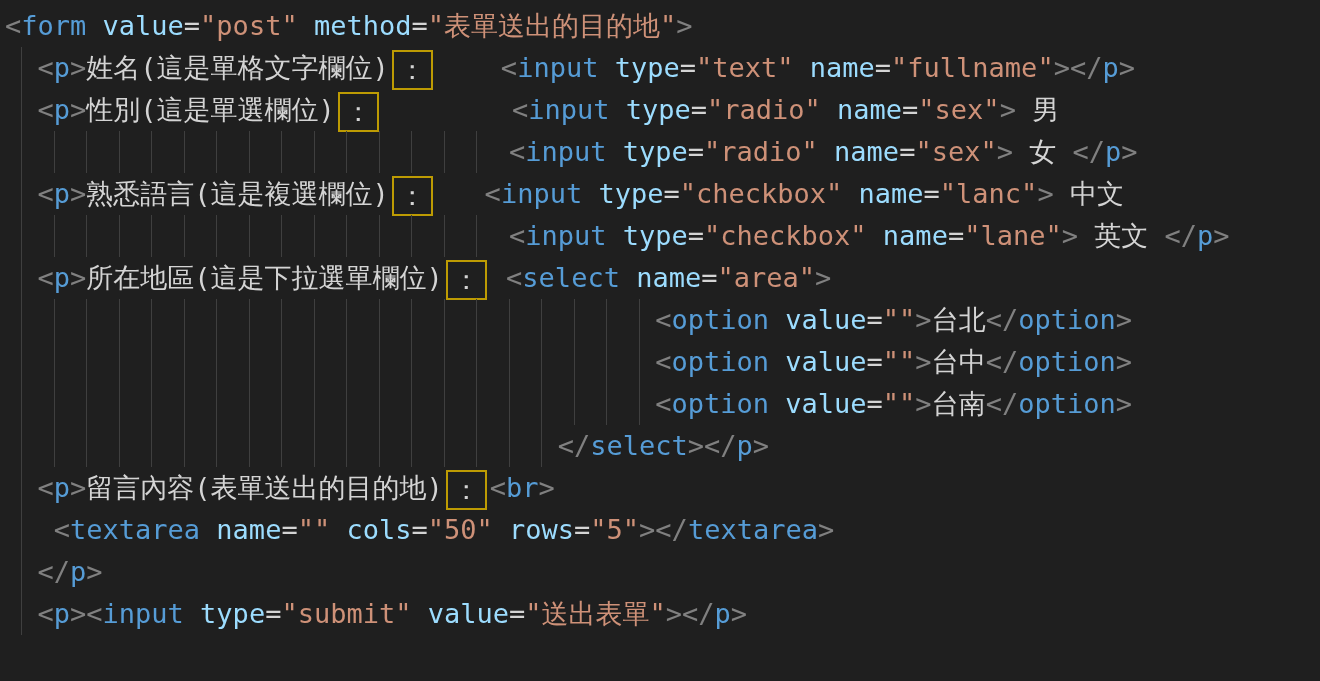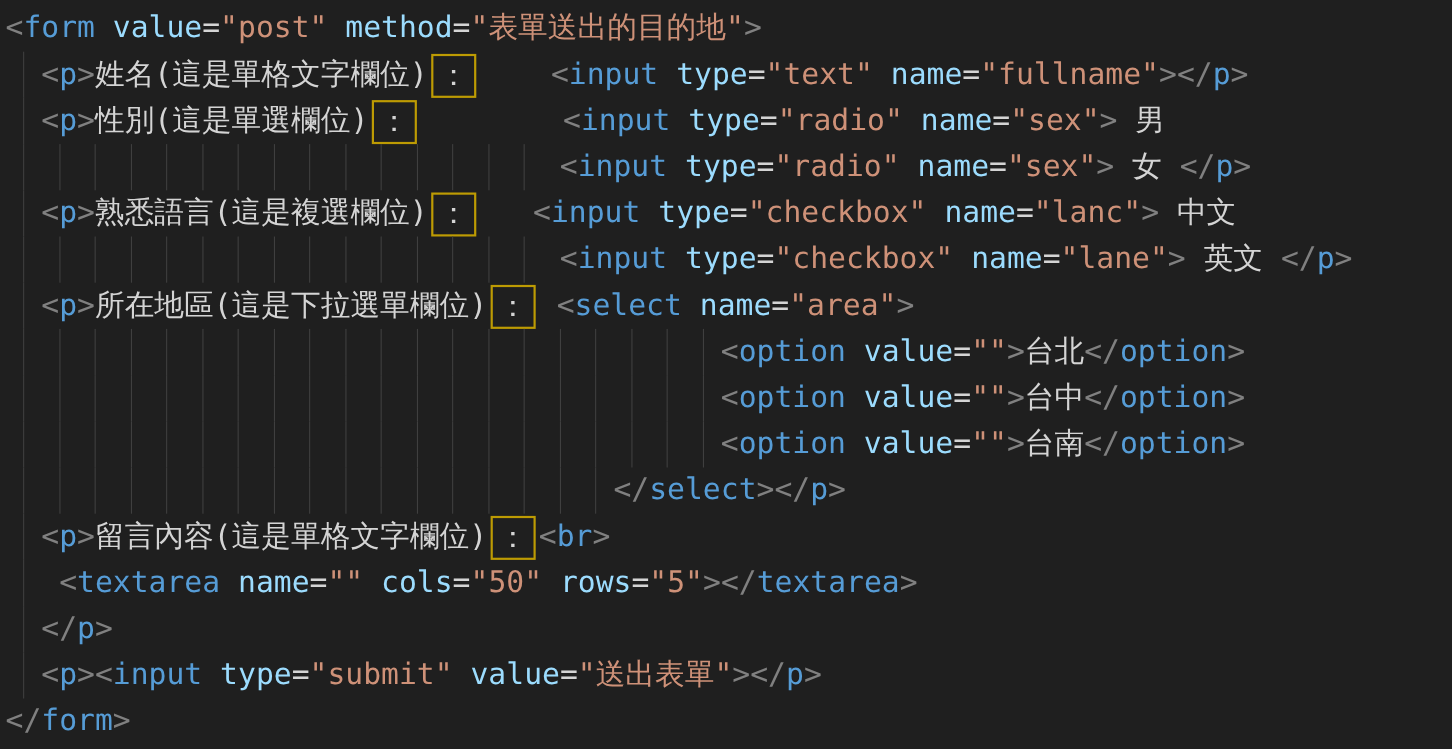--- a/index.html
+++ b/index.html
@@ -52,18 +52,17 @@
     <div class="line"><span class="guide" style="left: 21.25px;"></span><span class="t-x">  </span><span class="t-p">&lt;</span><span class="t-t">p</span><span class="t-p">&gt;</span><span class="t-x">姓名(這是單格文字欄位)</span><span class="t-u">：</span><span class="t-x">    </span><span class="t-p">&lt;</span><span class="t-t">input</span><span class="t-x"> </span><span class="t-a">type</span><span class="t-o">=</span><span class="t-s">"text"</span><span class="t-x"> </span><span class="t-a">name</span><span class="t-o">=</span><span class="t-s">"fullname"</span><span class="t-p">&gt;&lt;/</span><span class="t-t">p</span><span class="t-p">&gt;</span></div>
     <div class="line"><span class="guide" style="left: 21.25px;"></span><span class="t-x">  </span><span class="t-p">&lt;</span><span class="t-t">p</span><span class="t-p">&gt;</span><span class="t-x">性別(這是單選欄位)</span><span class="t-u">：</span><span class="t-x">        </span><span class="t-p">&lt;</span><span class="t-t">input</span><span class="t-x"> </span><span class="t-a">type</span><span class="t-o">=</span><span class="t-s">"radio"</span><span class="t-x"> </span><span class="t-a">name</span><span class="t-o">=</span><span class="t-s">"sex"</span><span class="t-p">&gt;</span><span class="t-x"> 男</span></div>
     <div class="line"><span class="guide" style="left: 21.25px;"></span><span class="guide" style="left: 53.75px;"></span><span class="guide" style="left: 86.25px;"></span><span class="guide" style="left: 118.75px;"></span><span class="guide" style="left: 151.25px;"></span><span class="guide" style="left: 183.75px;"></span><span class="guide" style="left: 216.25px;"></span><span class="guide" style="left: 248.75px;"></span><span class="guide" style="left: 281.25px;"></span><span class="guide" style="left: 313.75px;"></span><span class="guide" style="left: 346.25px;"></span><span class="guide" style="left: 378.75px;"></span><span class="guide" style="left: 411.25px;"></span><span class="guide" style="left: 443.75px;"></span><span class="guide" style="left: 476.25px;"></span><span class="t-x">                               </span><span class="t-p">&lt;</span><span class="t-t">input</span><span class="t-x"> </span><span class="t-a">type</span><span class="t-o">=</span><span class="t-s">"radio"</span><span class="t-x"> </span><span class="t-a">name</span><span class="t-o">=</span><span class="t-s">"sex"</span><span class="t-p">&gt;</span><span class="t-x"> 女 </span><span class="t-p">&lt;/</span><span class="t-t">p</span><span class="t-p">&gt;</span></div>
     <div class="line"><span class="guide" style="left: 21.25px;"></span><span class="t-x">  </span><span class="t-p">&lt;</span><span class="t-t">p</span><span class="t-p">&gt;</span><span class="t-x">熟悉語言(這是複選欄位)</span><span class="t-u">：</span><span class="t-x">   </span><span class="t-p">&lt;</span><span class="t-t">input</span><span class="t-x"> </span><span class="t-a">type</span><span class="t-o">=</span><span class="t-s">"checkbox"</span><span class="t-x"> </span><span class="t-a">name</span><span class="t-o">=</span><span class="t-s">"lanc"</span><span class="t-p">&gt;</span><span class="t-x"> 中文</span></div>
     <div class="line"><span class="guide" style="left: 21.25px;"></span><span class="guide" style="left: 53.75px;"></span><span class="guide" style="left: 86.25px;"></span><span class="guide" style="left: 118.75px;"></span><span class="guide" style="left: 151.25px;"></span><span class="guide" style="left: 183.75px;"></span><span class="guide" style="left: 216.25px;"></span><span class="guide" style="left: 248.75px;"></span><span class="guide" style="left: 281.25px;"></span><span class="guide" style="left: 313.75px;"></span><span class="guide" style="left: 346.25px;"></span><span class="guide" style="left: 378.75px;"></span><span class="guide" style="left: 411.25px;"></span><span class="guide" style="left: 443.75px;"></span><span class="guide" style="left: 476.25px;"></span><span class="t-x">                               </span><span class="t-p">&lt;</span><span class="t-t">input</span><span class="t-x"> </span><span class="t-a">type</span><span class="t-o">=</span><span class="t-s">"checkbox"</span><span class="t-x"> </span><span class="t-a">name</span><span class="t-o">=</span><span class="t-s">"lane"</span><span class="t-p">&gt;</span><span class="t-x"> 英文 </span><span class="t-p">&lt;/</span><span class="t-t">p</span><span class="t-p">&gt;</span></div>
     <div class="line"><span class="guide" style="left: 21.25px;"></span><span class="t-x">  </span><span class="t-p">&lt;</span><span class="t-t">p</span><span class="t-p">&gt;</span><span class="t-x">所在地區(這是下拉選單欄位)</span><span class="t-u">：</span><span class="t-x"> </span><span class="t-p">&lt;</span><span class="t-t">select</span><span class="t-x"> </span><span class="t-a">name</span><span class="t-o">=</span><span class="t-s">"area"</span><span class="t-p">&gt;</span></div>
     <div class="line"><span class="guide" style="left: 21.25px;"></span><span class="guide" style="left: 53.75px;"></span><span class="guide" style="left: 86.25px;"></span><span class="guide" style="left: 118.75px;"></span><span class="guide" style="left: 151.25px;"></span><span class="guide" style="left: 183.75px;"></span><span class="guide" style="left: 216.25px;"></span><span class="guide" style="left: 248.75px;"></span><span class="guide" style="left: 281.25px;"></span><span class="guide" style="left: 313.75px;"></span><span class="guide" style="left: 346.25px;"></span><span class="guide" style="left: 378.75px;"></span><span class="guide" style="left: 411.25px;"></span><span class="guide" style="left: 443.75px;"></span><span class="guide" style="left: 476.25px;"></span><span class="guide" style="left: 508.75px;"></span><span class="guide" style="left: 541.25px;"></span><span class="guide" style="left: 573.75px;"></span><span class="guide" style="left: 606.25px;"></span><span class="guide" style="left: 638.75px;"></span><span class="t-x">                                        </span><span class="t-p">&lt;</span><span class="t-t">option</span><span class="t-x"> </span><span class="t-a">value</span><span class="t-o">=</span><span class="t-s">""</span><span class="t-p">&gt;</span><span class="t-x">台北</span><span class="t-p">&lt;/</span><span class="t-t">option</span><span class="t-p">&gt;</span></div>
     <div class="line"><span class="guide" style="left: 21.25px;"></span><span class="guide" style="left: 53.75px;"></span><span class="guide" style="left: 86.25px;"></span><span class="guide" style="left: 118.75px;"></span><span class="guide" style="left: 151.25px;"></span><span class="guide" style="left: 183.75px;"></span><span class="guide" style="left: 216.25px;"></span><span class="guide" style="left: 248.75px;"></span><span class="guide" style="left: 281.25px;"></span><span class="guide" style="left: 313.75px;"></span><span class="guide" style="left: 346.25px;"></span><span class="guide" style="left: 378.75px;"></span><span class="guide" style="left: 411.25px;"></span><span class="guide" style="left: 443.75px;"></span><span class="guide" style="left: 476.25px;"></span><span class="guide" style="left: 508.75px;"></span><span class="guide" style="left: 541.25px;"></span><span class="guide" style="left: 573.75px;"></span><span class="guide" style="left: 606.25px;"></span><span class="guide" style="left: 638.75px;"></span><span class="t-x">                                        </span><span class="t-p">&lt;</span><span class="t-t">option</span><span class="t-x"> </span><span class="t-a">value</span><span class="t-o">=</span><span class="t-s">""</span><span class="t-p">&gt;</span><span class="t-x">台中</span><span class="t-p">&lt;/</span><span class="t-t">option</span><span class="t-p">&gt;</span></div>
     <div class="line"><span class="guide" style="left: 21.25px;"></span><span class="guide" style="left: 53.75px;"></span><span class="guide" style="left: 86.25px;"></span><span class="guide" style="left: 118.75px;"></span><span class="guide" style="left: 151.25px;"></span><span class="guide" style="left: 183.75px;"></span><span class="guide" style="left: 216.25px;"></span><span class="guide" style="left: 248.75px;"></span><span class="guide" style="left: 281.25px;"></span><span class="guide" style="left: 313.75px;"></span><span class="guide" style="left: 346.25px;"></span><span class="guide" style="left: 378.75px;"></span><span class="guide" style="left: 411.25px;"></span><span class="guide" style="left: 443.75px;"></span><span class="guide" style="left: 476.25px;"></span><span class="guide" style="left: 508.75px;"></span><span class="guide" style="left: 541.25px;"></span><span class="guide" style="left: 573.75px;"></span><span class="guide" style="left: 606.25px;"></span><span class="guide" style="left: 638.75px;"></span><span class="t-x">                                        </span><span class="t-p">&lt;</span><span class="t-t">option</span><span class="t-x"> </span><span class="t-a">value</span><span class="t-o">=</span><span class="t-s">""</span><span class="t-p">&gt;</span><span class="t-x">台南</span><span class="t-p">&lt;/</span><span class="t-t">option</span><span class="t-p">&gt;</span></div>
     <div class="line"><span class="guide" style="left: 21.25px;"></span><span class="guide" style="left: 53.75px;"></span><span class="guide" style="left: 86.25px;"></span><span class="guide" style="left: 118.75px;"></span><span class="guide" style="left: 151.25px;"></span><span class="guide" style="left: 183.75px;"></span><span class="guide" style="left: 216.25px;"></span><span class="guide" style="left: 248.75px;"></span><span class="guide" style="left: 281.25px;"></span><span class="guide" style="left: 313.75px;"></span><span class="guide" style="left: 346.25px;"></span><span class="guide" style="left: 378.75px;"></span><span class="guide" style="left: 411.25px;"></span><span class="guide" style="left: 443.75px;"></span><span class="guide" style="left: 476.25px;"></span><span class="guide" style="left: 508.75px;"></span><span class="guide" style="left: 541.25px;"></span><span class="t-x">                                  </span><span class="t-p">&lt;/</span><span class="t-t">select</span><span class="t-p">&gt;&lt;/</span><span class="t-t">p</span><span class="t-p">&gt;</span></div>
-    <div class="line"><span class="guide" style="left: 21.25px;"></span><span class="t-x">  </span><span class="t-p">&lt;</span><span class="t-t">p</span><span class="t-p">&gt;</span><span class="t-x">留言內容(這是單格文字欄位)</span><span class="t-u">：</span><span class="t-p">&lt;</span><span class="t-t">br</span><span class="t-p">&gt;</span></div>
+    <div class="line"><span class="guide" style="left: 21.25px;"></span><span class="t-x">  </span><span class="t-p">&lt;</span><span class="t-t">p</span><span class="t-p">&gt;</span><span class="t-x">留言內容(表單送出的目的地)</span><span class="t-u">：</span><span class="t-p">&lt;</span><span class="t-t">br</span><span class="t-p">&gt;</span></div>
     <div class="line"><span class="guide" style="left: 21.25px;"></span><span class="t-x">   </span><span class="t-p">&lt;</span><span class="t-t">textarea</span><span class="t-x"> </span><span class="t-a">name</span><span class="t-o">=</span><span class="t-s">""</span><span class="t-x"> </span><span class="t-a">cols</span><span class="t-o">=</span><span class="t-s">"50"</span><span class="t-x"> </span><span class="t-a">rows</span><span class="t-o">=</span><span class="t-s">"5"</span><span class="t-p">&gt;&lt;/</span><span class="t-t">textarea</span><span class="t-p">&gt;</span></div>
     <div class="line"><span class="guide" style="left: 21.25px;"></span><span class="t-x">  </span><span class="t-p">&lt;/</span><span class="t-t">p</span><span class="t-p">&gt;</span></div>
     <div class="line"><span class="guide" style="left: 21.25px;"></span><span class="t-x">  </span><span class="t-p">&lt;</span><span class="t-t">p</span><span class="t-p">&gt;&lt;</span><span class="t-t">input</span><span class="t-x"> </span><span class="t-a">type</span><span class="t-o">=</span><span class="t-s">"submit"</span><span class="t-x"> </span><span class="t-a">value</span><span class="t-o">=</span><span class="t-s">"送出表單"</span><span class="t-p">&gt;&lt;/</span><span class="t-t">p</span><span class="t-p">&gt;</span></div>
-    <div class="line"><span class="t-p">&lt;/</span><span class="t-t">form</span><span class="t-p">&gt;</span></div>
   </div>
 
 </body></html>

